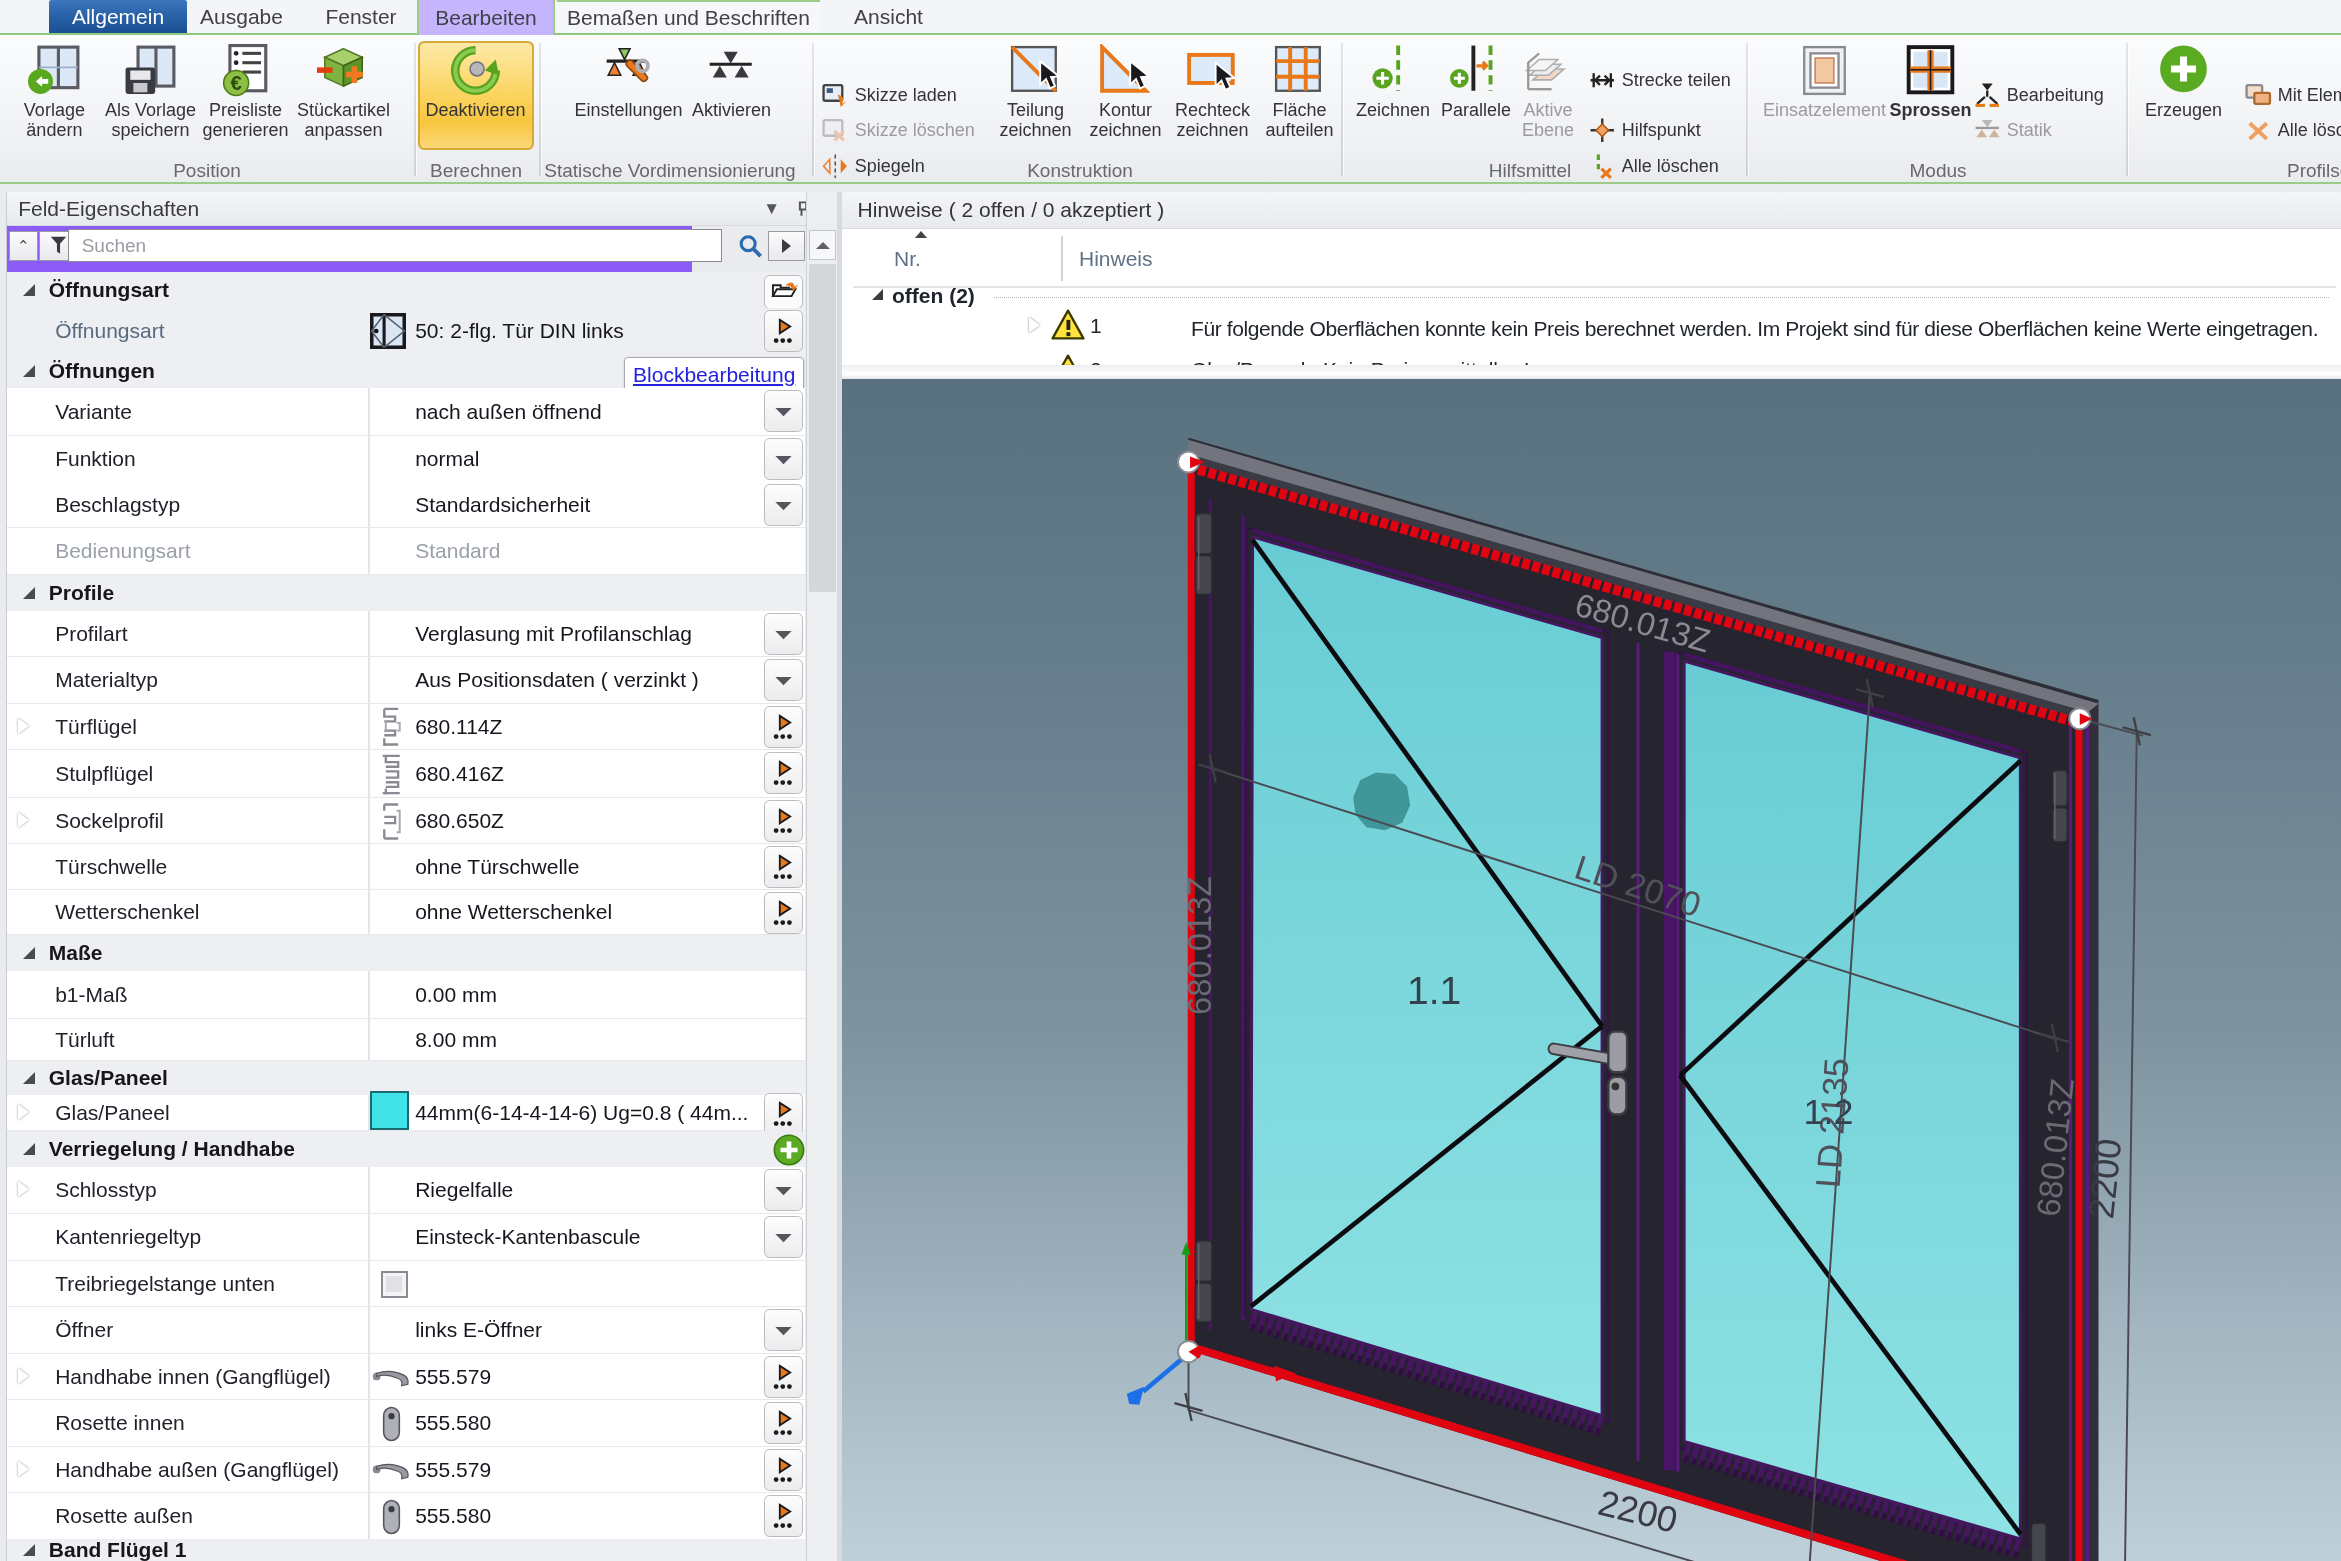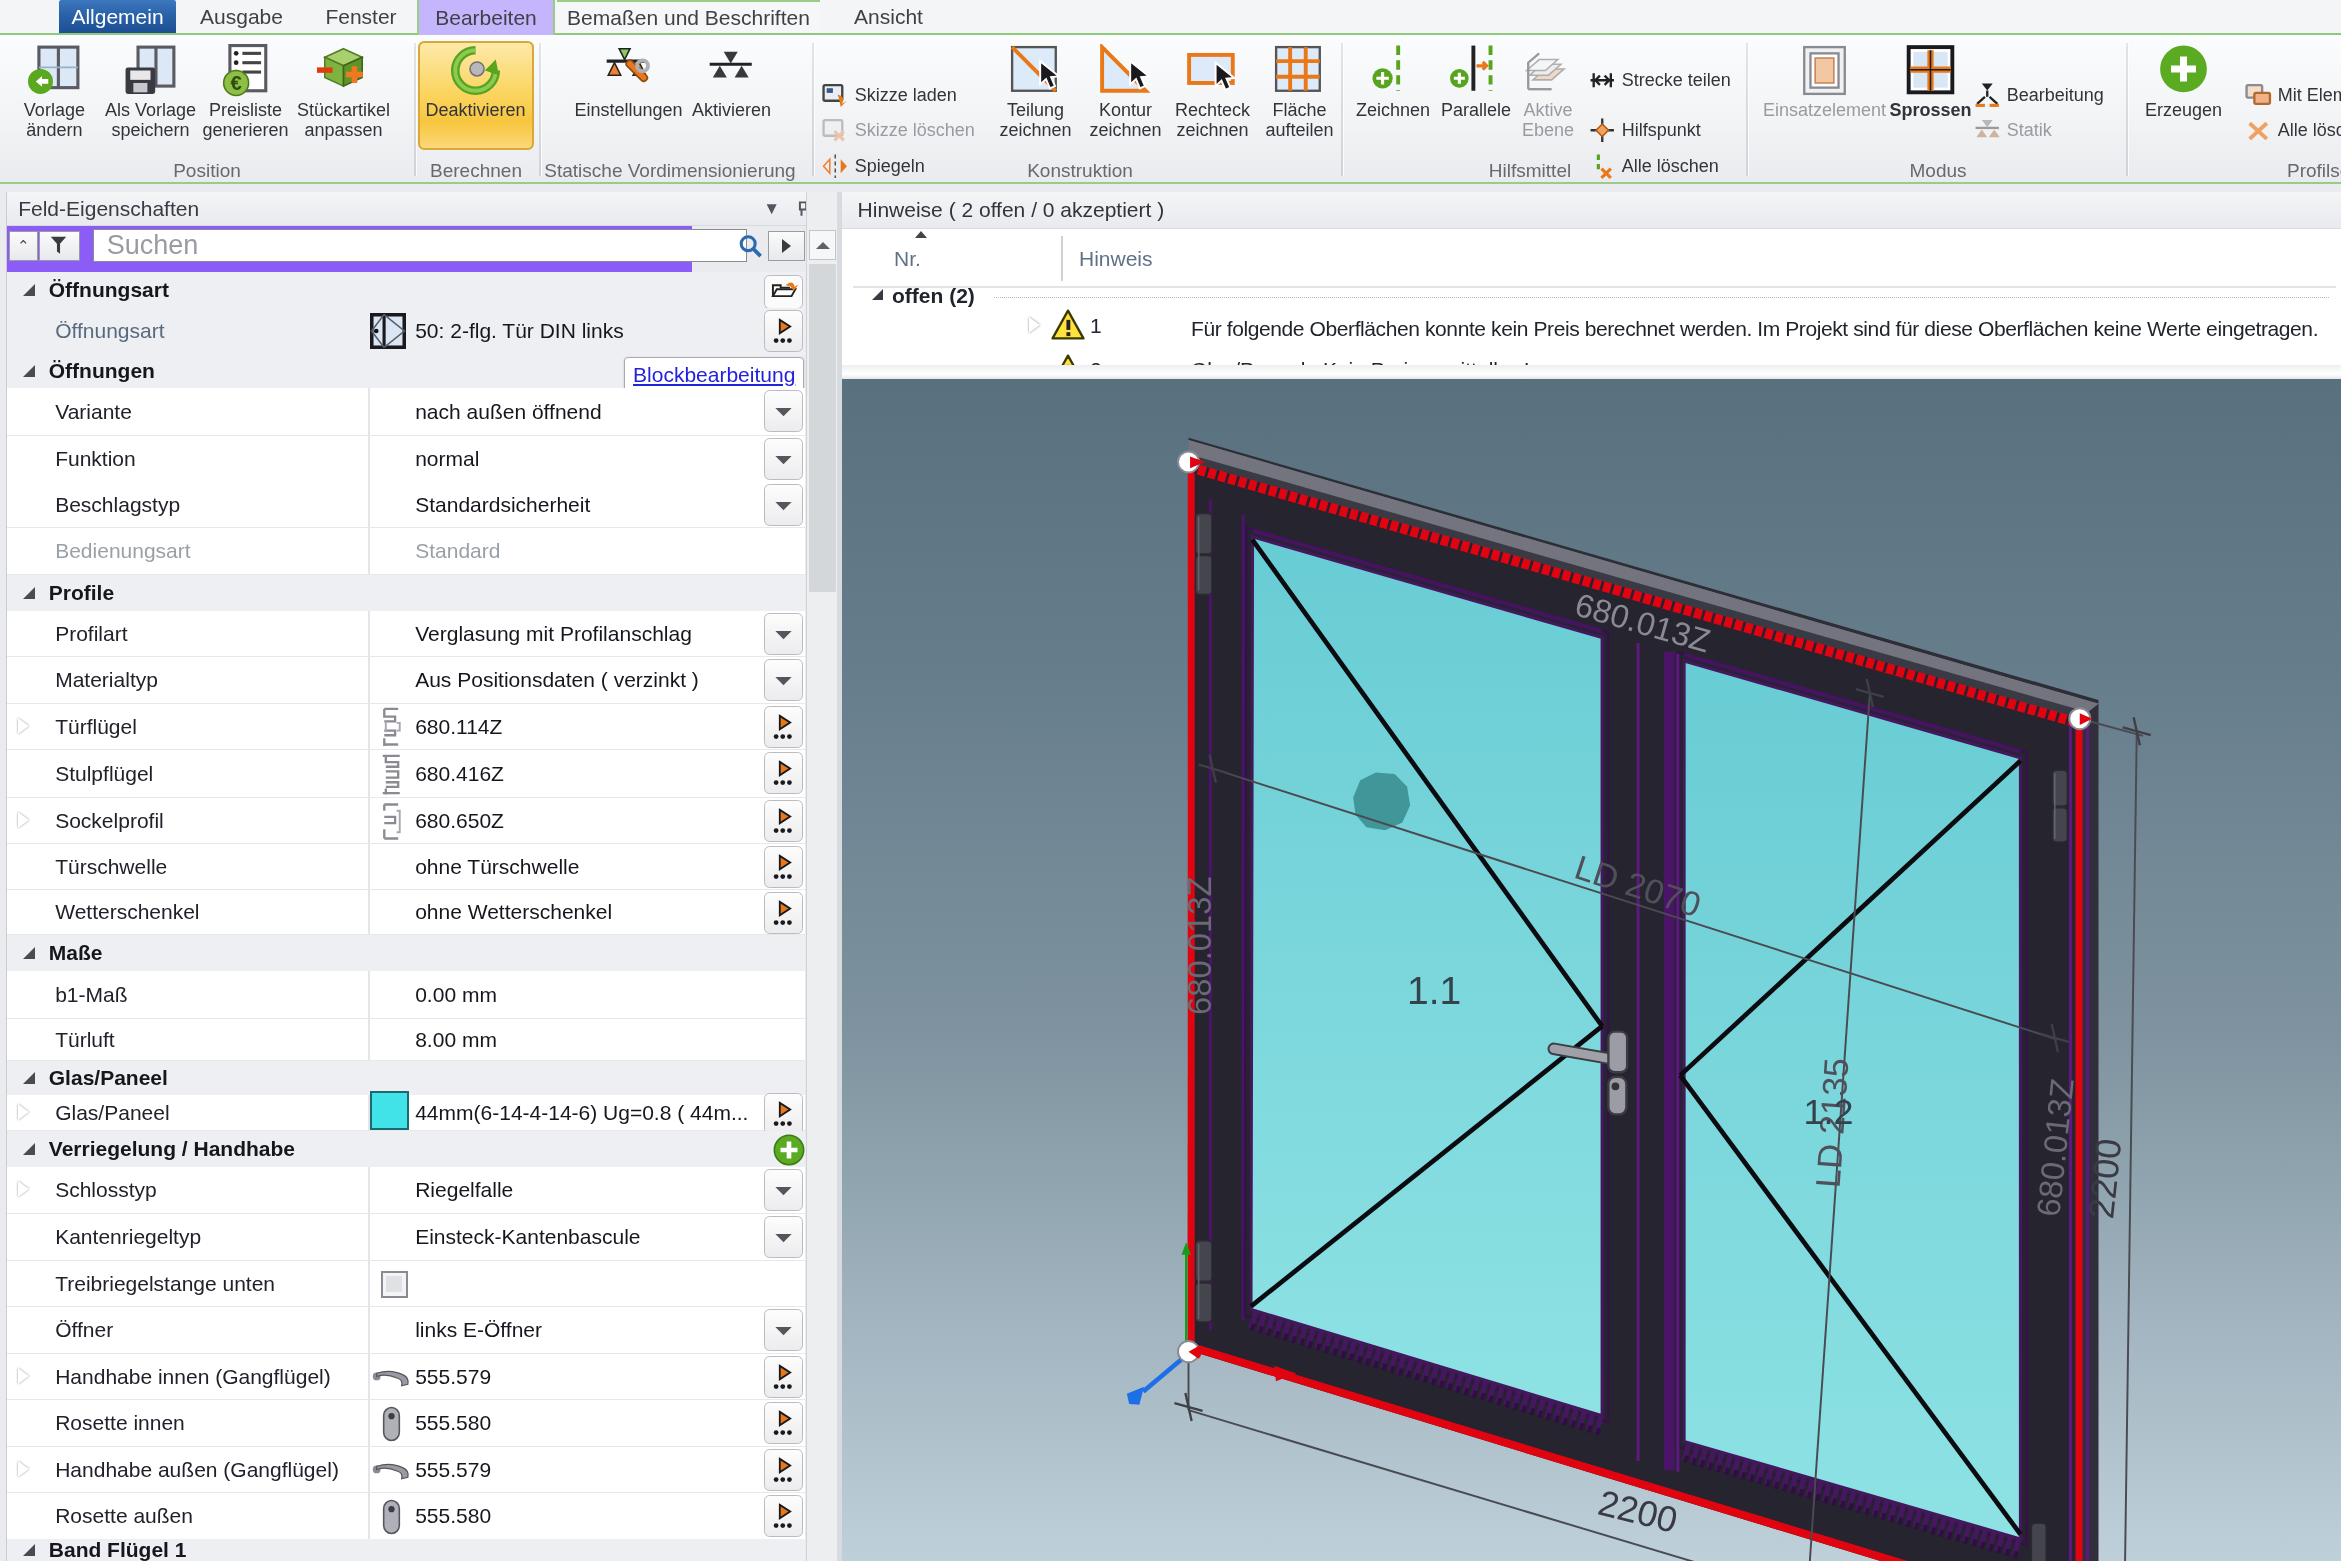--- a/index.html
+++ b/index.html
@@ -1,21 +1,21 @@
 <!DOCTYPE html>
 <html style="font-size:12.5px"><head><meta charset="utf-8">
 <style>
 *{box-sizing:border-box;margin:0;padding:0}
 html,body{width:2342px;height:1561px;overflow:hidden}
 body{font-family:"Liberation Sans",sans-serif;background:#e9ebee;position:relative}
 .abs{position:absolute}
 
 #tabbar{left:0;top:0;width:2342px;height:33px;background:#f4f5f6;position:absolute}
 #tabbar .tab{position:absolute;top:0;height:33px;font-size:21px;color:#404048;display:flex;align-items:center;justify-content:center}
-#tab-allg{left:59px;width:117px;background:linear-gradient(180deg,#3d77bd 0%,#2a62a8 45%,#1c4f94 100%);color:#fff !important;border-radius:2.3px 2.3px 0 0}
+#tab-allg{left:49px;width:138px;background:linear-gradient(180deg,#3d77bd 0%,#2a62a8 45%,#1c4f94 100%);color:#fff !important;border-radius:2.3px 2.3px 0 0}
 #tabline{position:absolute;left:0;top:33px;width:2342px;height:2.3px;background:#8fc97c}
 #tab-bearb{left:417px;width:138px;background:#c4b5fd;border-left:2.3px solid #9bcb85;border-right:2.3px solid #9bcb85;height:35px !important;z-index:3}
 #tab-bema{left:557px;width:263px;background:#f6f7f8;border-top:2.3px solid #9bcb85}
 #ribbon{left:0;top:35px;width:2342px;height:149px;background:linear-gradient(180deg,#fbfcfd 0%,#f3f4f6 55%,#e9ebee 100%);position:absolute;border-bottom:2.3px solid #9bcb85}
 .gsep{position:absolute;top:7.8px;width:1.6px;height:133px;background:linear-gradient(180deg,#e2e4e7,#cfd2d6);box-shadow:0.8px 0 0 #fff}
 .glabel{position:absolute;top:125px;height:22px;font-size:19px;color:#68686f;text-align:right;width:234px;display:flex;align-items:center;justify-content:center;white-space:nowrap}
 .bb{position:absolute;top:6.2px;width:101px;height:116px;display:flex;flex-direction:column;align-items:center}
 .bb .ic{width:53px;height:53px;margin-top:3.1px}
 .bb .lb{font-size:18px;line-height:20px;color:#33333b;text-align:center;margin-top:3.1px;white-space:nowrap}
 .sr{position:absolute;height:31px;display:flex;align-items:center;font-size:18px;color:#33333b;white-space:nowrap}
@@ -289,21 +289,21 @@
 
 <div id="lpanel">
 <div id="lptitle">Feld-Eigenschaften<span style="position:absolute;left:756px;font-size:17px;color:#55555d">▼</span><svg style="position:absolute;left:785px;top:7.8px" width="19" height="19" viewBox="0 0 24 24">
         <path d="M10 3 h8 v9 h-8 z M9 12 h10 M12 12 v8" stroke="#55555d" stroke-width="2.5" fill="none"></path>
       </svg></div>
 
 <div class="abs" style="left:1.6px;top:39px;width:29px;height:30px;border:1.6px solid #9a9aa2;background:linear-gradient(#fbfbfc,#e8e9eb);display:flex;align-items:center;justify-content:center;font-size:15px;color:#444">⌃</div>
 <div class="abs" style="left:32px;top:39px;width:41px;height:30px;border:1.6px solid #9a9aa2;background:linear-gradient(#fbfbfc,#e8e9eb)"><svg width="37" height="26.5" viewBox="0 0 48 34">
         <path d="M14 6 h20 l-8 9 v13 l-4 -3 v-10 z" fill="#3a3a42"></path>
       </svg></div>
-<div class="abs" style="left:86px;top:37px;width:654px;height:33px;border:1.6px solid #8a8a92;background:#fff;font-size:27px;color:#9a9aa2;display:flex;align-items:center;padding-left:12.5px">Suchen</div>
+<div class="abs" style="left:61px;top:37px;width:654px;height:33px;border:1.6px solid #8a8a92;background:#fff;font-size:19px;color:#9a9aa2;display:flex;align-items:center;padding-left:12.5px">Suchen</div>
 <div class="abs" style="left:728px;top:39px;width:31px;height:30px"><svg width="31" height="30" viewBox="0 0 40 38">
         <circle cx="17" cy="16" r="9" fill="none" stroke="#2a6ab0" stroke-width="4"></circle>
         <line x1="24" y1="23" x2="33" y2="32" stroke="#2a6ab0" stroke-width="5"></line>
       </svg></div>
 <div class="abs" style="left:761px;top:39px;width:37px;height:30px;border:1.6px solid #9a9aa2;background:linear-gradient(#fbfbfc,#e8e9eb);display:flex;align-items:center;justify-content:center">
       <span style="width:0;height:0;border-top:7px solid transparent;border-bottom:7px solid transparent;border-left:9.4px solid #3a3a42"></span>
     </div>
 <div id="pgrid">
 <div class="phead" style="top:80px;height:36px"><span class="tri"></span>Öffnungsart</div>
 <div class="abs" style="left:757px;top:83px;width:39px;height:34px;border:1.6px solid #bcbcc0;border-radius:5.5px;background:#fbfbfc"><svg width="36" height="31" viewBox="0 0 46 40">

